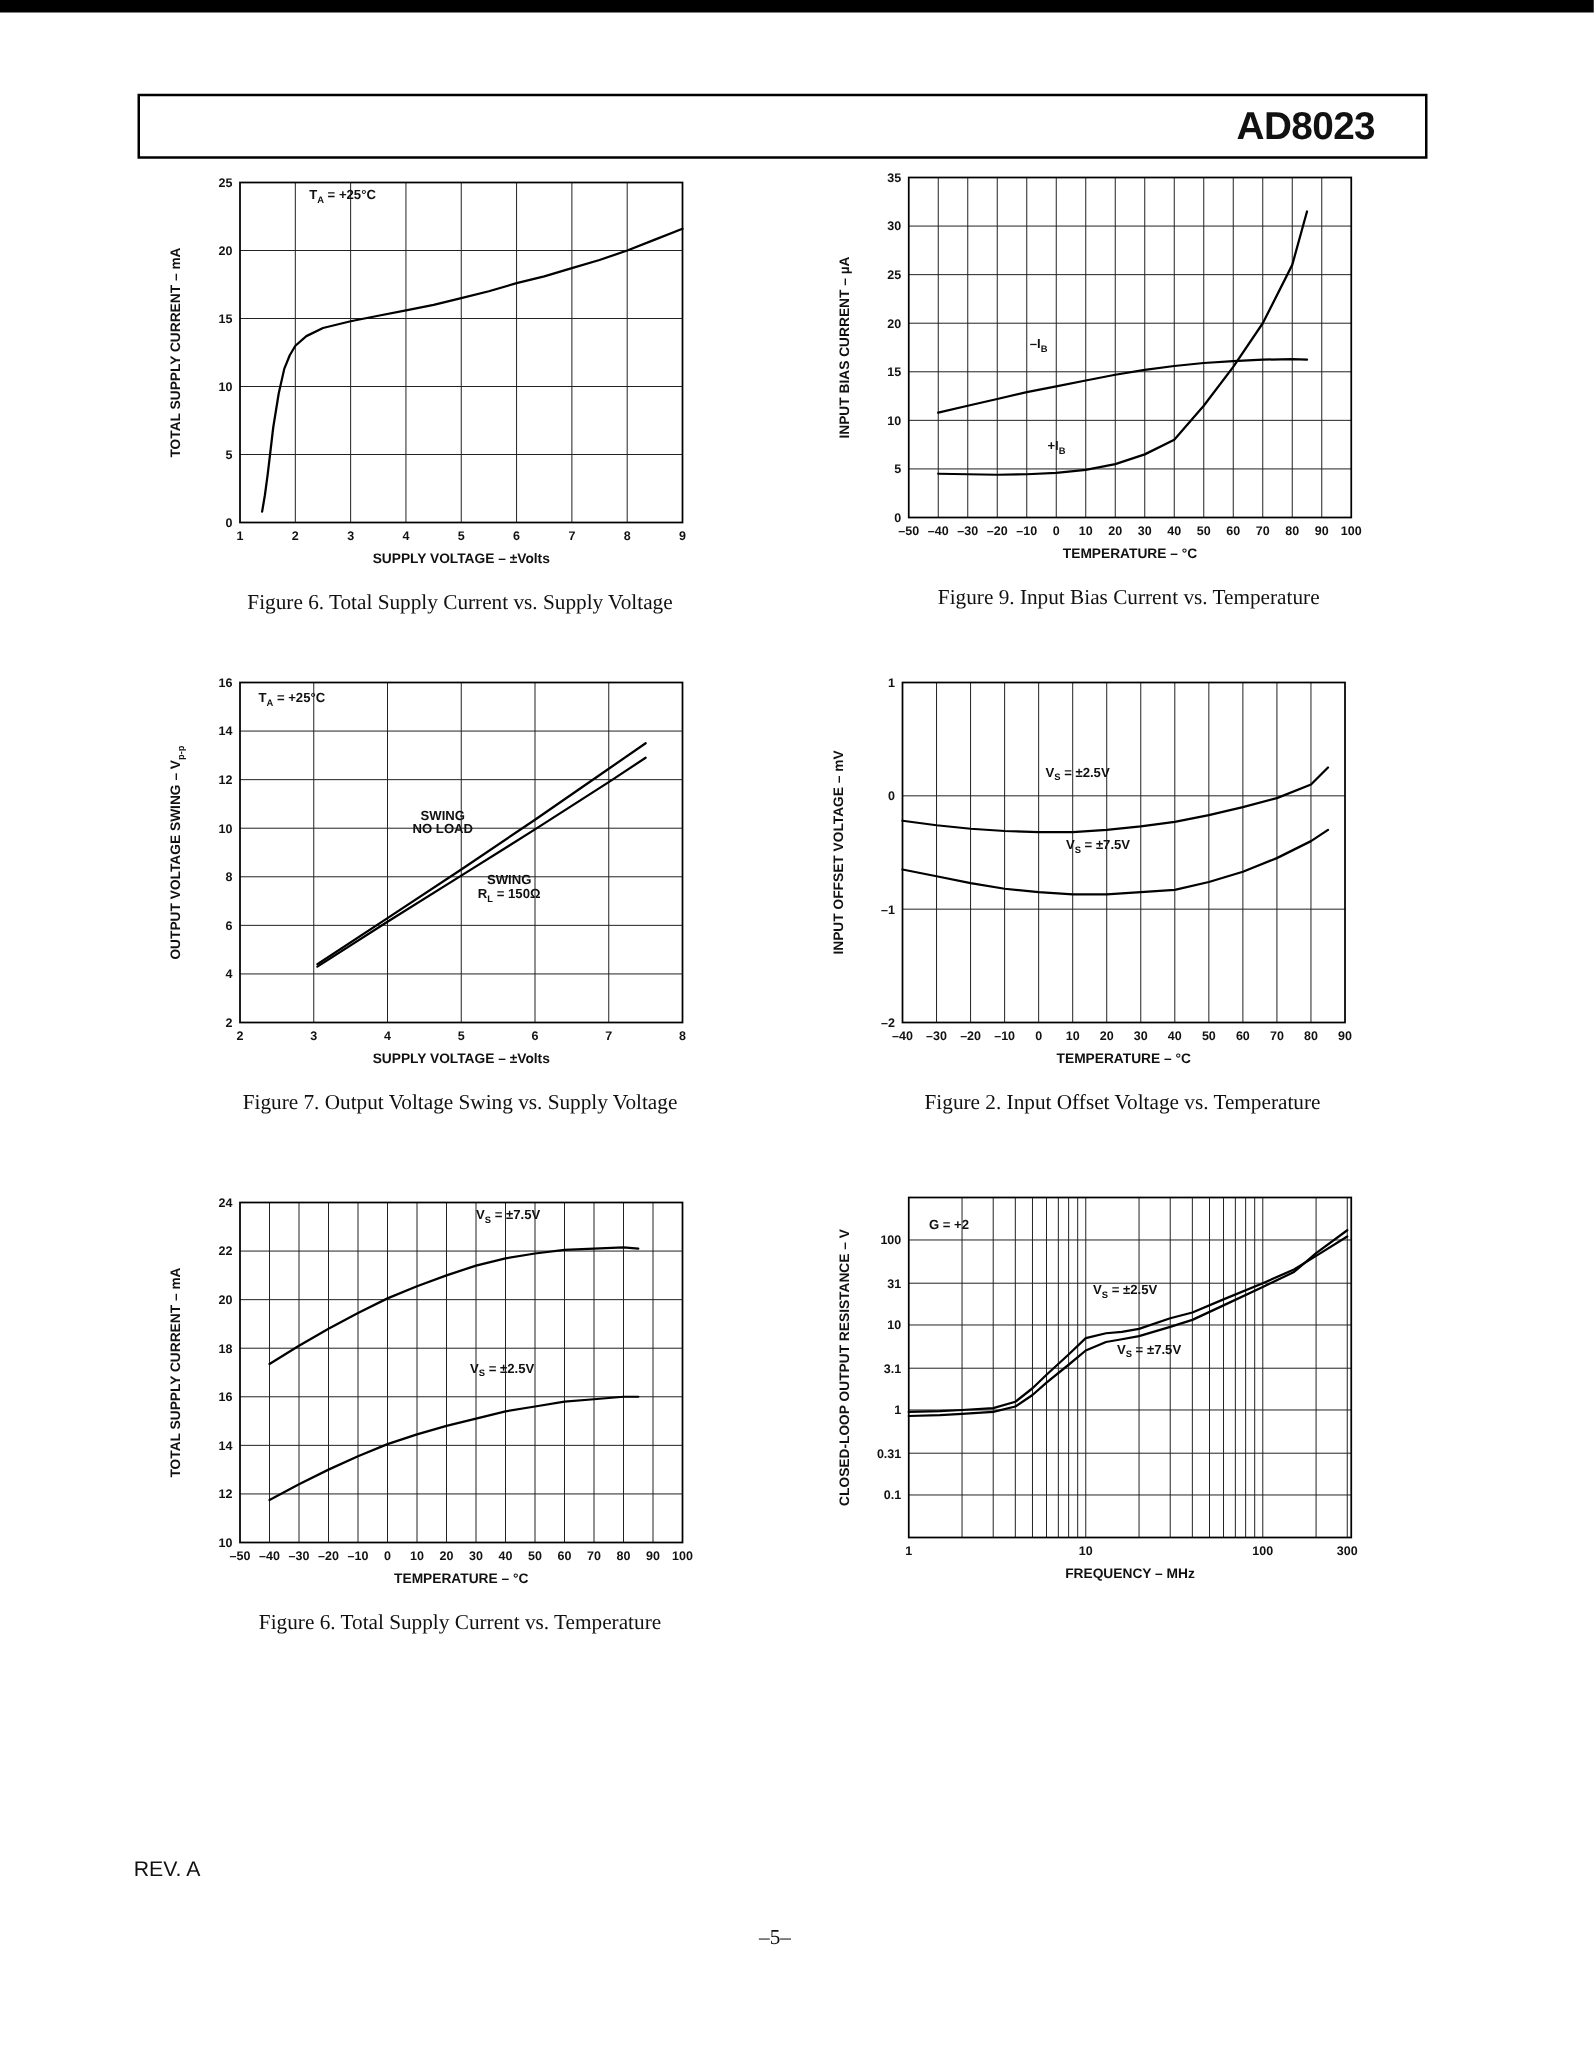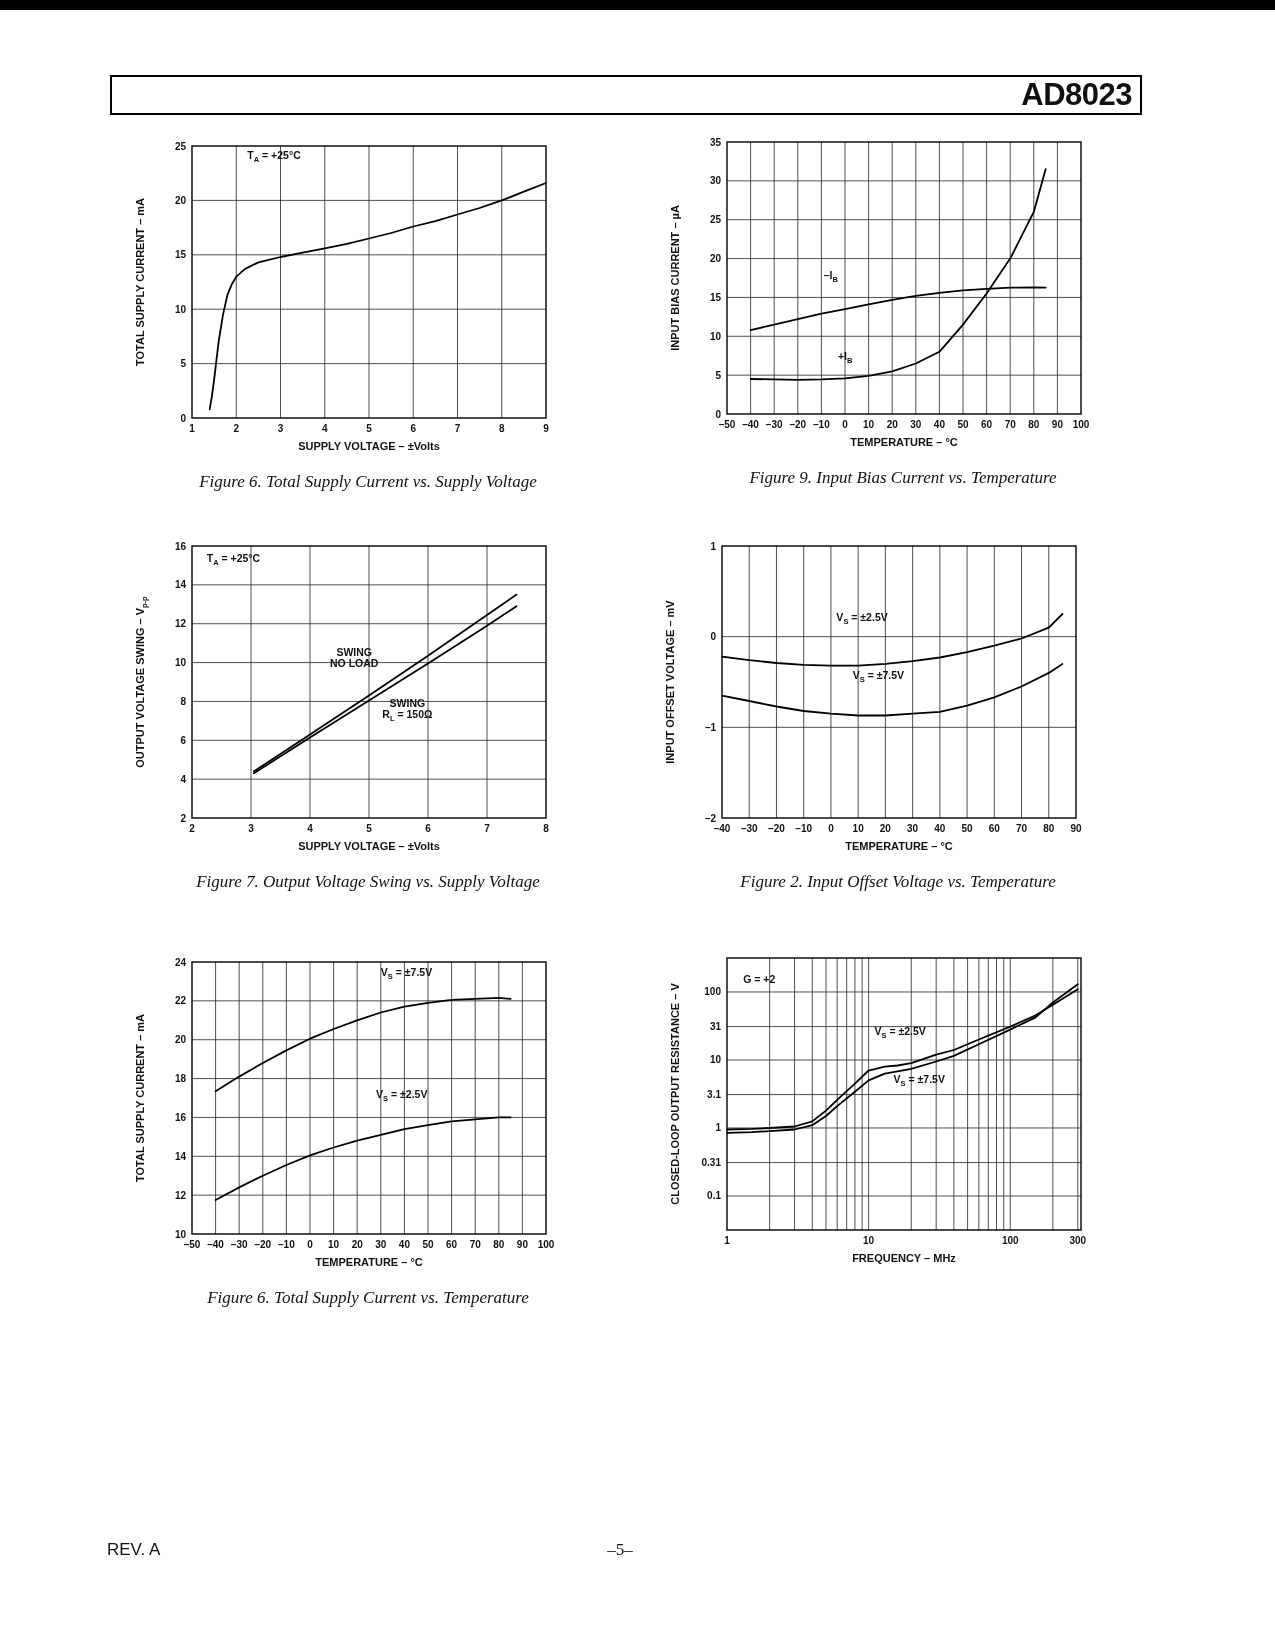--- a/index.html
+++ b/index.html
@@ -1,32 +1,32 @@
 <!DOCTYPE html>
 <html><head>
 <meta charset="utf-8">
 <style>
   *{margin:0;padding:0;box-sizing:border-box;}
   html,body{background:#fff;}
   body{width:1275px;height:1650px;position:relative;font-family:"Liberation Sans",sans-serif;color:#111;overflow:hidden;}
   .top-strip{position:absolute;top:0;left:0;width:100%;height:10px;background:#000;}
-  .part-header{position:absolute;left:110px;top:75px;width:1032px;height:40px;border:2px solid #000;display:flex;align-items:center;justify-content:flex-end;padding-right:8px;background:#fff;}
+  .part-header{position:absolute;left:110px;top:75px;width:1032px;height:52px;border:2px solid #000;display:flex;align-items:center;justify-content:flex-end;padding-right:40px;background:#fff;}
   .part-number{font-size:31px;font-weight:bold;letter-spacing:-0.5px;}
   figure{position:absolute;width:430px;}
-  figcaption{margin-top:8px;padding-left:46px;text-align:center;font-family:"Liberation Serif",serif;font-style:italic;font-size:17px;color:#111;}
+  figcaption{margin-top:8px;padding-left:46px;text-align:center;font-family:"Liberation Serif",serif;font-size:17px;color:#111;}
   svg{display:block;}
   svg text{font-family:"Liberation Sans",sans-serif;fill:#111;}
   .grid{stroke:#222;stroke-width:0.8;}
   .frame{fill:none;stroke:#000;stroke-width:1.4;}
   .series{fill:none;stroke:#000;stroke-width:1.8;stroke-linejoin:round;stroke-linecap:round;}
   .tick{font-size:10px;font-weight:bold;}
   .axis-label{font-size:11px;font-weight:bold;}
   .annot{font-size:10.5px;font-weight:bold;}
   .sub{font-size:7.5px;}
-  .rev{position:absolute;left:107px;top:1540px;font-size:17px;}
+  .rev{position:absolute;left:107px;top:1486px;font-size:17px;}
   .page-num{position:absolute;left:560px;top:1540px;width:120px;text-align:center;font-family:"Liberation Serif",serif;font-size:17px;}
 </style>
 </head>
 <body>
 
 <div class="top-strip"></div>
 
 <header class="part-header">
   <span class="part-number">AD8023</span>
 </header>

